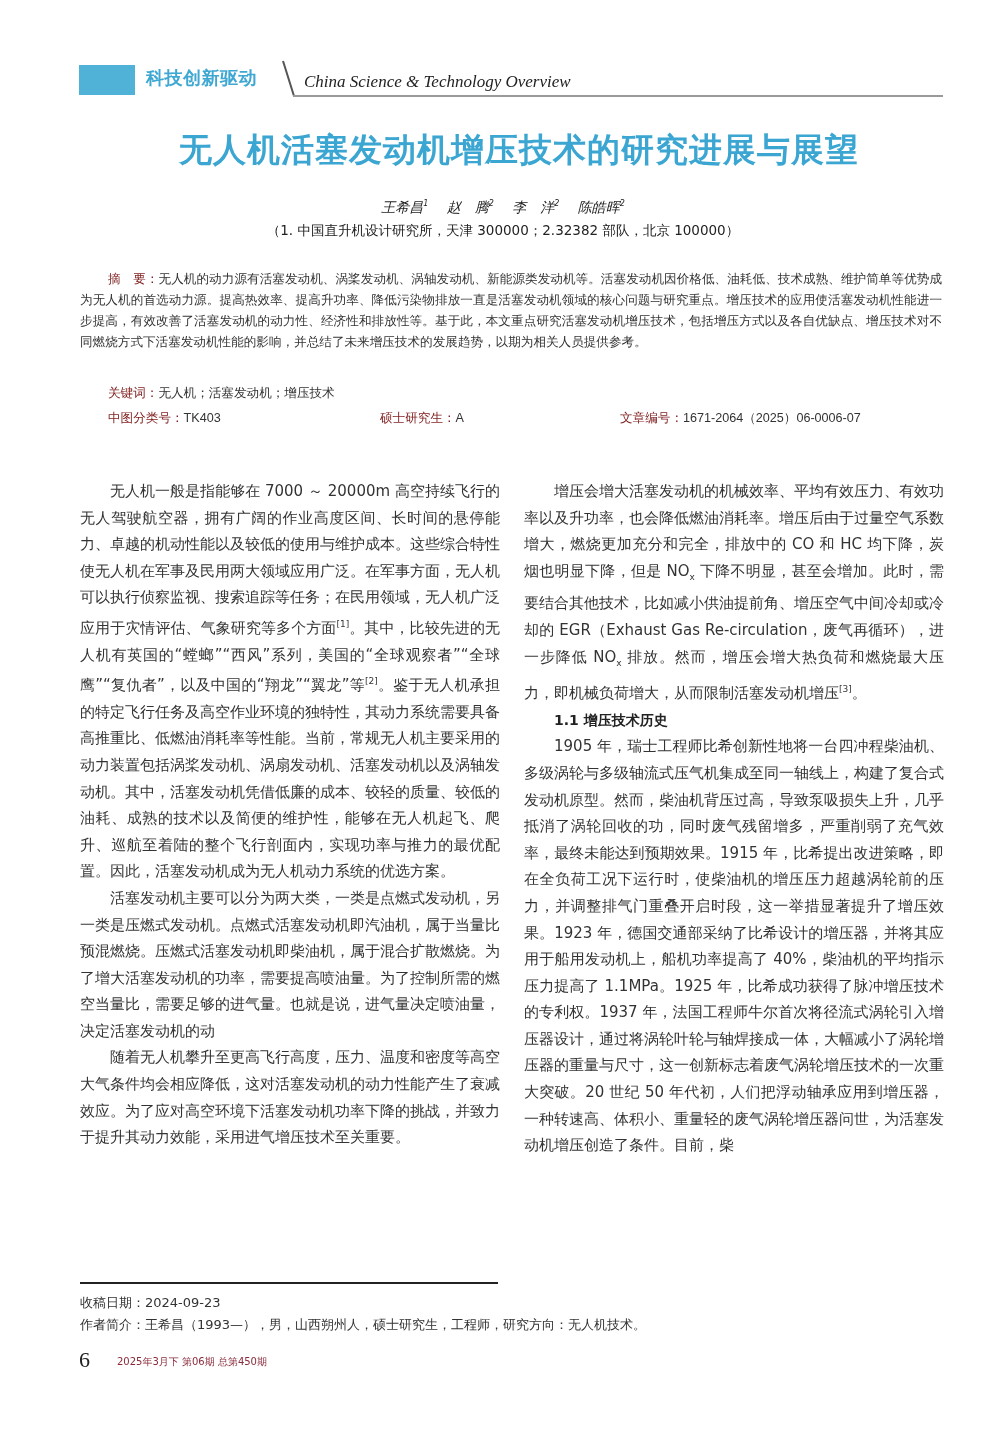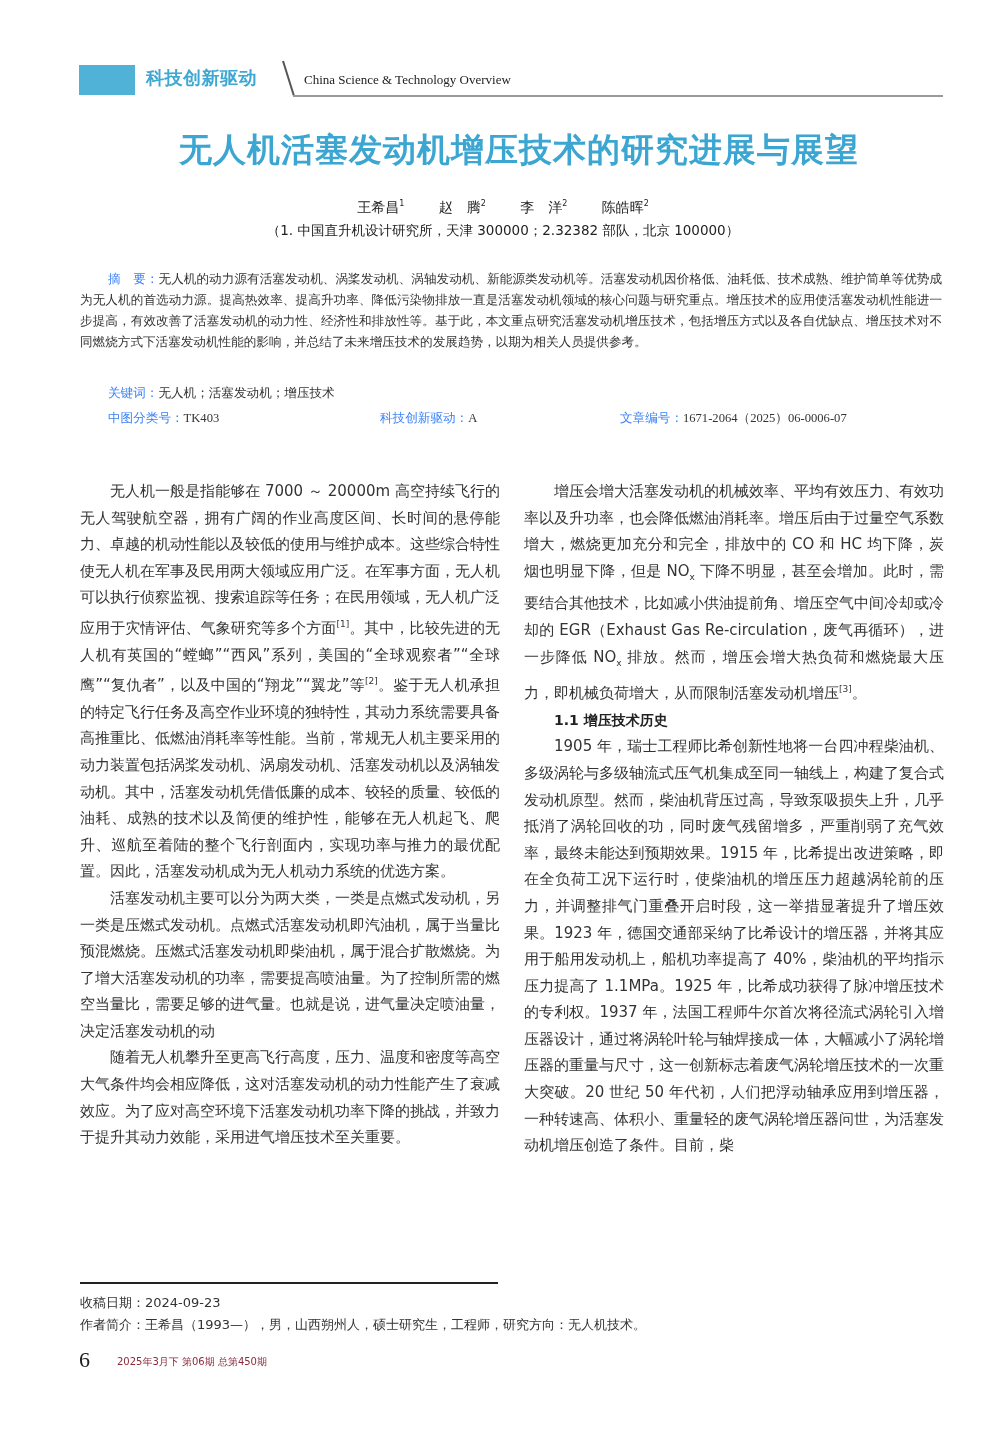--- a/index.html
+++ b/index.html
@@ -5,36 +5,36 @@
   * { margin: 0; padding: 0; box-sizing: border-box; }
   html, body { width: 1006px; height: 1431px; background: #ffffff; }
   body { position: relative; font-family: "DejaVu Serif", "Liberation Serif", serif; color: #2b2b2b; overflow: hidden; }
 
   
   .header { position: absolute; left: 0; top: 0; width: 854px; height: 110px; }
   .header .block { position: absolute; left: 79px; top: 65px; width: 56px; height: 30px; background: #4fb2d6; }
   .header .brand { position: absolute; left: 146px; top: 66px; font-family: "DejaVu Sans", sans-serif; font-weight: bold; font-size: 18px; color: #3fa8d2; letter-spacing: 0.5px; }
   .header .slash { position: absolute; left: 282px; top: 60px; width: 14px; height: 38px; }
   .header .slash svg { width: 14px; height: 38px; }
-  .header .journal { position: absolute; left: 304px; top: 72px; font-family: "Liberation Serif", serif; font-size: 13px; color: #222; }
+  .header .journal { position: absolute; left: 304px; top: 72px; font-family: "Liberation Serif", serif; font-size: 17px; color: #222; font-style: italic; }
   .header .rule { position: absolute; left: 293px; top: 95px; width: 650px; height: 2px; background: #9a9a9a; }
 
   
   .title { position: absolute; left: 16px; top: 128px; width: 1006px; text-align: center; font-family: "DejaVu Sans", sans-serif; font-weight: bold; font-size: 33px; color: #3ba6d1; letter-spacing: 1px; }
 
   .authors { position: absolute; left: 0; top: 199px; width: 1006px; text-align: center; font-family: "DejaVu Sans", sans-serif; font-size: 14px; color: #222; }
-  .authors .au { margin: 0 15px; }
+  .authors .au { margin: 0 7px; font-style: italic; }
   .authors sup { font-size: 8px; vertical-align: super; }
   .affil { position: absolute; left: 0; top: 222px; width: 1006px; text-align: center; font-family: "DejaVu Sans", sans-serif; font-size: 13.5px; color: #222; }
 
   
   .abstract { position: absolute; left: 80px; top: 268px; width: 862px; font-family: "DejaVu Sans", sans-serif; font-size: 12.6px; line-height: 21px; color: #333; text-indent: 28px; text-align: justify; }
-  .lbl { color: #3b82f6; }
+  .lbl { color: #7f1d1d; }
   .keywords { position: absolute; left: 108px; top: 385px; font-family: "DejaVu Sans", sans-serif; font-size: 12.6px; color: #333; }
-  .meta-row { position: absolute; left: 108px; top: 410px; width: 830px; height: 20px; font-family: Liberation Serif, serif; font-size: 12.6px; color: #333; }
+  .meta-row { position: absolute; left: 108px; top: 410px; width: 830px; height: 20px; font-family: Liberation Sans, sans-serif; font-size: 12.6px; color: #333; }
   .meta-row .m { position: absolute; top: 0; white-space: nowrap; }
 
   
   .col { position: absolute; top: 478px; width: 420px; font-family: "DejaVu Sans", sans-serif; font-size: 15px; line-height: 26.6px; color: #333; text-align: justify; }
   .col.left { left: 80px; }
   .col.right { left: 524px; }
   .col p { text-indent: 30px; }
   .col p.noindent { text-indent: 0; }
   .col h2 { font-size: 15px; font-weight: bold; color: #3ba6d1; line-height: 26.6px; }
   .col h3 { font-size: 14px; font-weight: bold; color: #222; line-height: 26.6px; padding-left: 30px; }
@@ -70,21 +70,21 @@
   <span class="au"><span>陈皓晖</span><sup>2</sup></span>
 </div>
 <div class="affil">（1. 中国直升机设计研究所，天津 300000；2.32382 部队，北京 100000）</div>
 
 <div class="abstract"><span class="lbl">摘　要：</span><span>无人机的动力源有活塞发动机、涡桨发动机、涡轴发动机、新能源类发动机等。活塞发动机因价格低、油耗低、技术成熟、维护简单等优势成为无人机的首选动力源。提高热效率、提高升功率、降低污染物排放一直是活塞发动机领域的核心问题与研究重点。增压技术的应用使活塞发动机性能进一步提高，有效改善了活塞发动机的动力性、经济性和排放性等。基于此，本文重点研究活塞发动机增压技术，包括增压方式以及各自优缺点、增压技术对不同燃烧方式下活塞发动机性能的影响，并总结了未来增压技术的发展趋势，以期为相关人员提供参考。</span></div>
 
 <div class="keywords"><span class="lbl">关键词：</span><span>无人机；活塞发动机；增压技术</span></div>
 
 <div class="meta-row">
   <span class="m" style="left:0"><span class="lbl">中图分类号：</span><span>TK403</span></span>
-  <span class="m" style="left:272px"><span class="lbl">科技创新驱动：</span><span>A</span></span>
+  <span class="m" style="left:272px"><span class="lbl">硕士研究生：</span><span>A</span></span>
   <span class="m" style="left:512px"><span class="lbl">文章编号：</span><span>1671-2064（2025）06-0006-07</span></span>
 </div>
 
 <div class="col left">
   <p><span>无人机一般是指能够在 7000 ～ 20000m 高空持续飞行的无人驾驶航空器，拥有广阔的作业高度区间、长时间的悬停能力、卓越的机动性能以及较低的使用与维护成本。这些综合特性使无人机在军事及民用两大领域应用广泛。在军事方面，无人机可以执行侦察监视、搜索追踪等任务；在民用领域，无人机广泛应用于灾情评估、气象研究等多个方面</span><span class="ref">[1]</span><span>。其中，比较先进的无人机有英国的“螳螂”“西风”系列，美国的“全球观察者”“全球鹰”“复仇者”，以及中国的“翔龙”“翼龙”等</span><span class="ref">[2]</span><span>。鉴于无人机承担的特定飞行任务及高空作业环境的独特性，其动力系统需要具备高推重比、低燃油消耗率等性能。当前，常规无人机主要采用的动力装置包括涡桨发动机、涡扇发动机、活塞发动机以及涡轴发动机。其中，活塞发动机凭借低廉的成本、较轻的质量、较低的油耗、成熟的技术以及简便的维护性，能够在无人机起飞、爬升、巡航至着陆的整个飞行剖面内，实现功率与推力的最优配置。因此，活塞发动机成为无人机动力系统的优选方案。</span></p>
   <p>活塞发动机主要可以分为两大类，一类是点燃式发动机，另一类是压燃式发动机。点燃式活塞发动机即汽油机，属于当量比预混燃烧。压燃式活塞发动机即柴油机，属于混合扩散燃烧。为了增大活塞发动机的功率，需要提高喷油量。为了控制所需的燃空当量比，需要足够的进气量。也就是说，进气量决定喷油量，决定活塞发动机的动</p>
   <p>随着无人机攀升至更高飞行高度，压力、温度和密度等高空大气条件均会相应降低，这对活塞发动机的动力性能产生了衰减效应。为了应对高空环境下活塞发动机功率下降的挑战，并致力于提升其动力效能，采用进气增压技术至关重要。</p>
 </div>
 
 <div class="col right">

